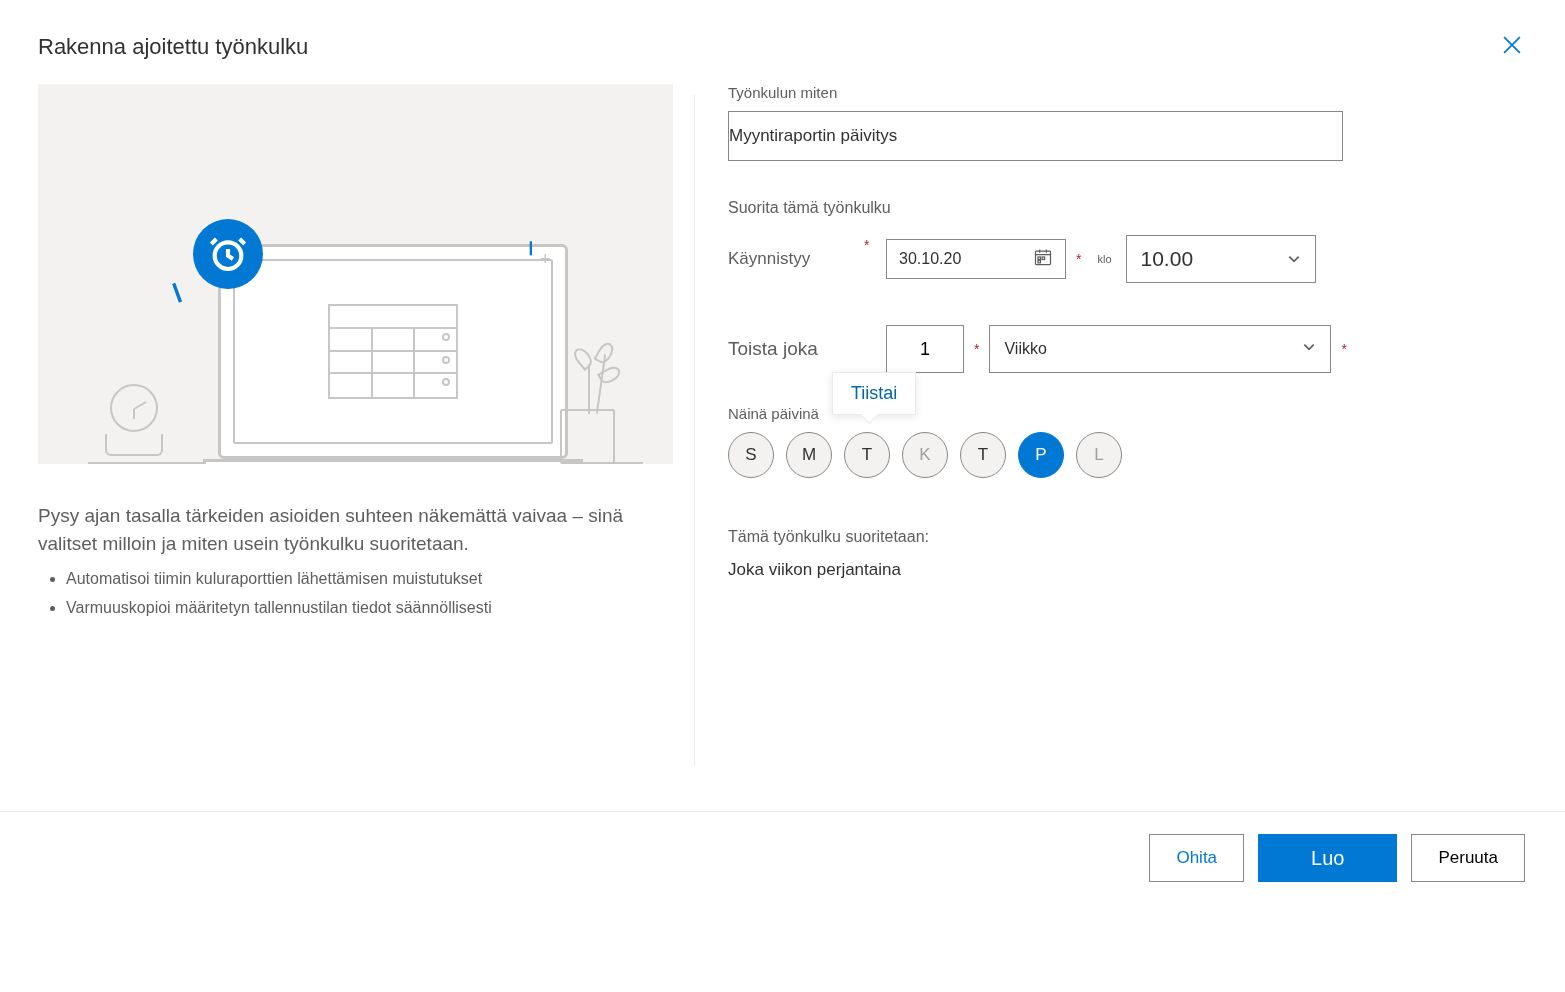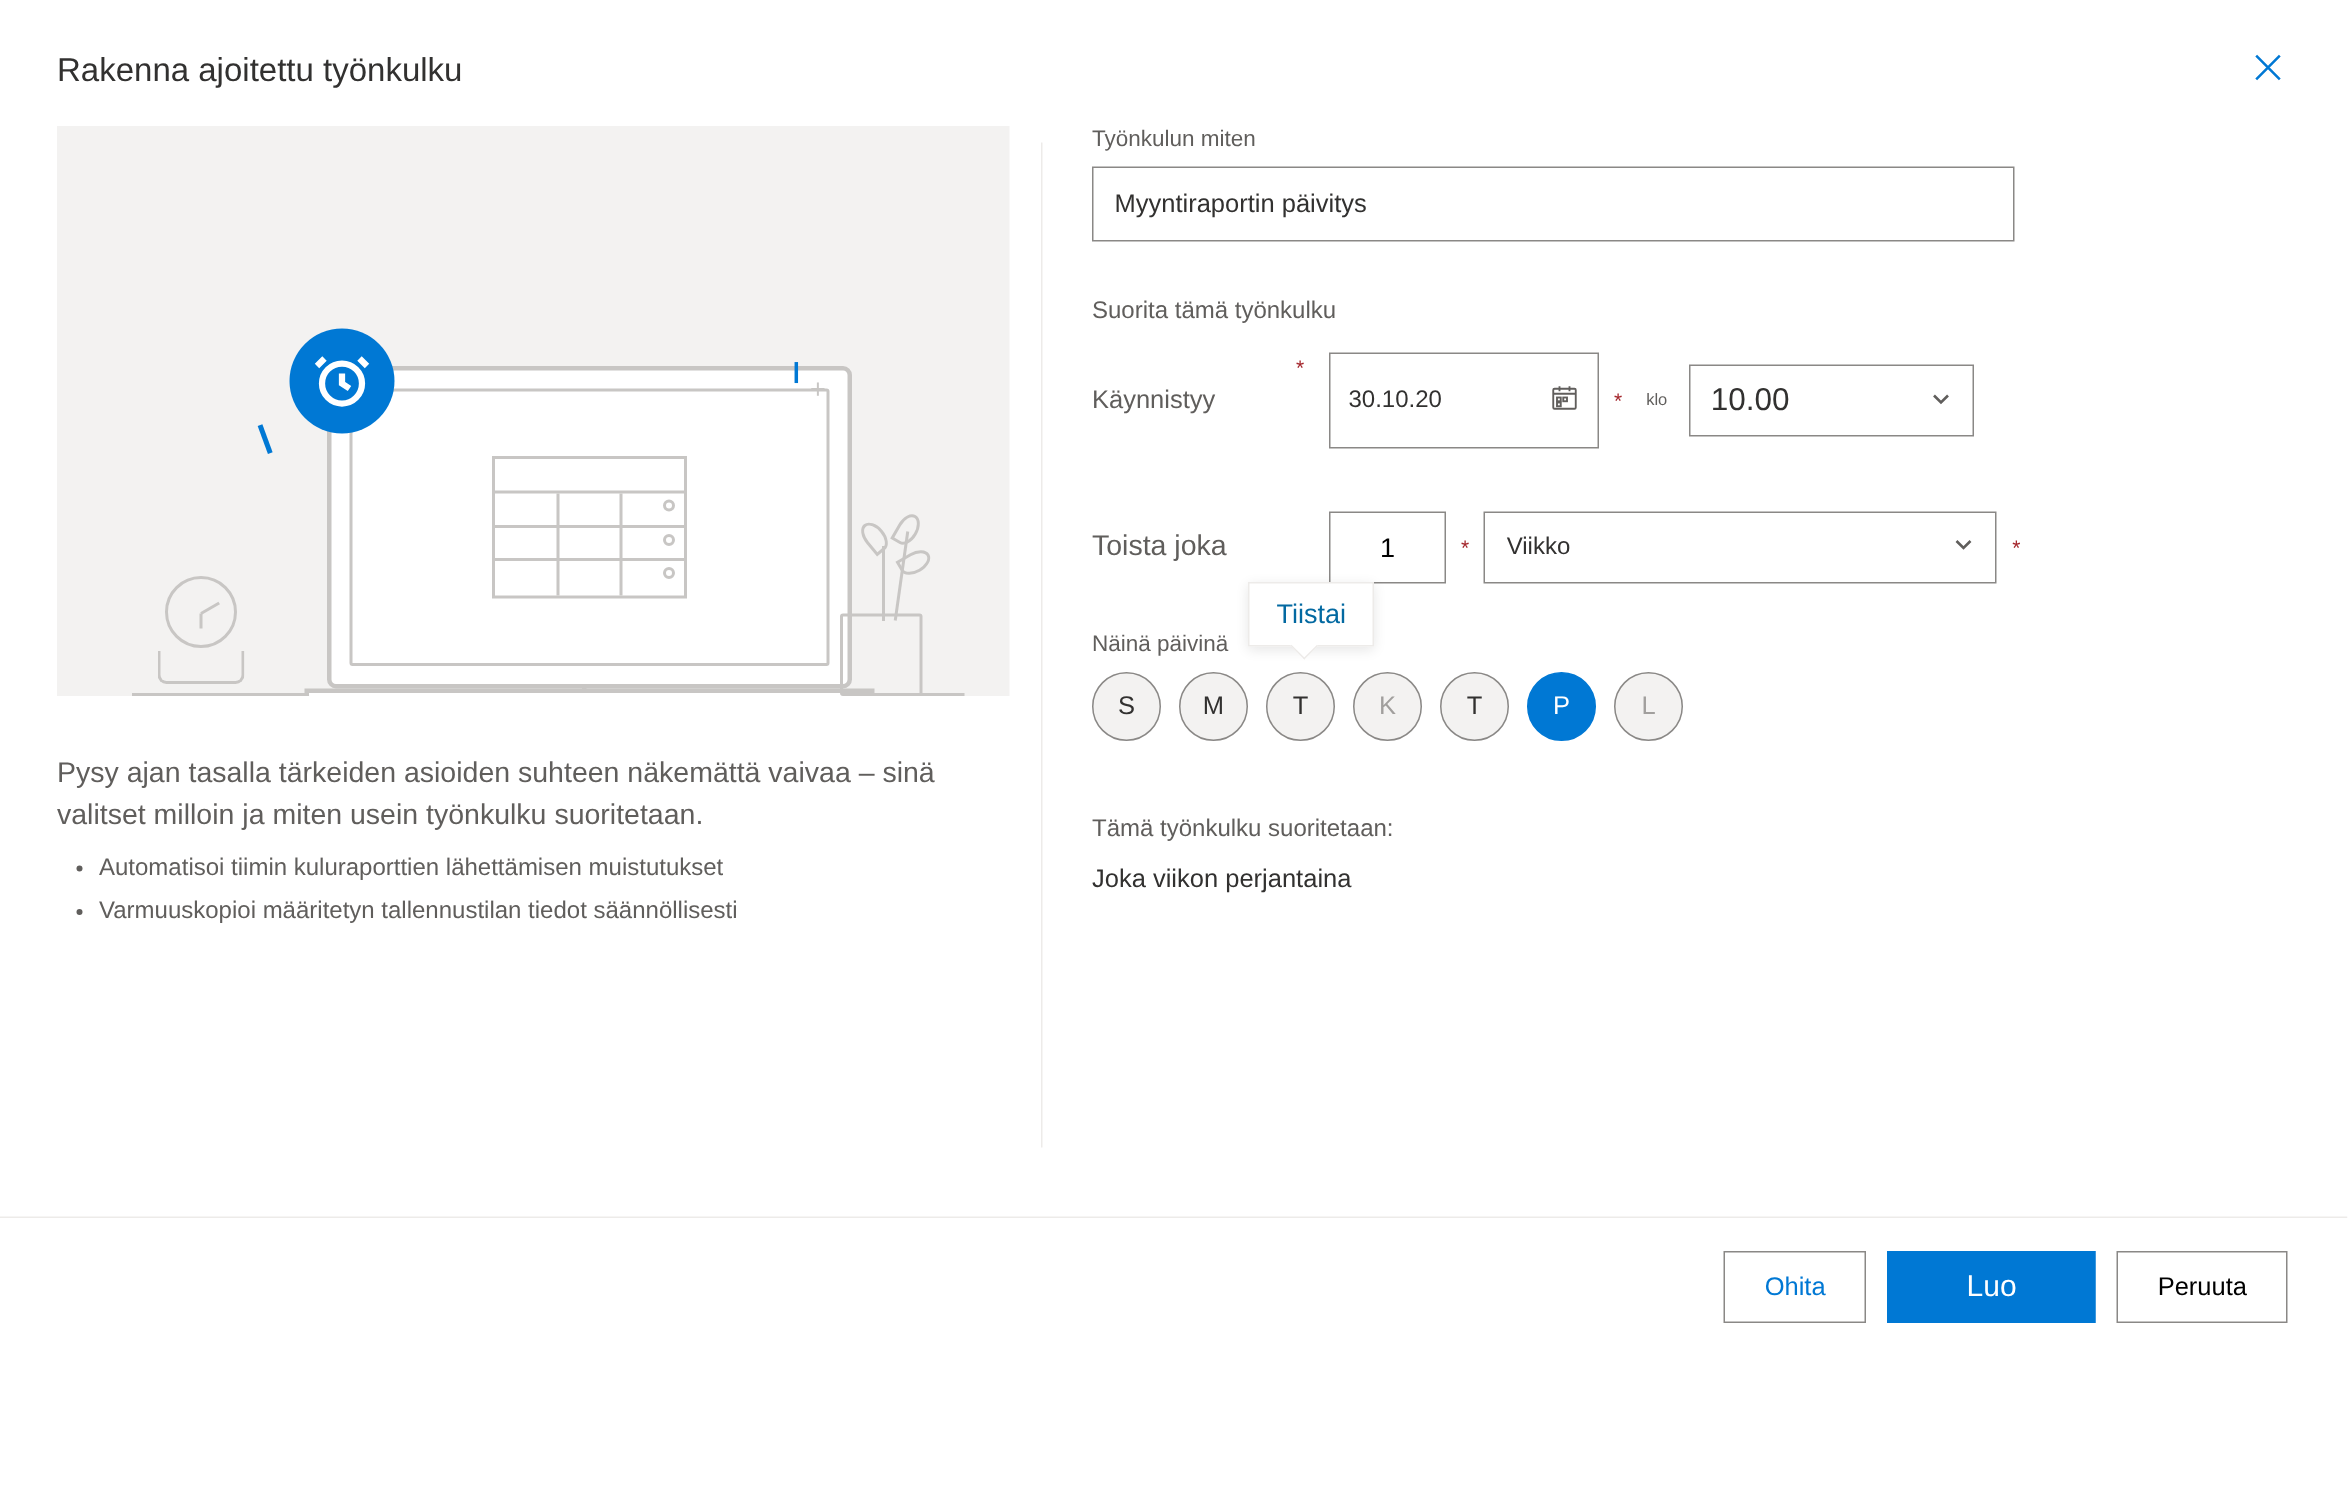--- a/index.html
+++ b/index.html
@@ -156,38 +156,38 @@
       color: #605e5c;
       margin-top: 38px;
       margin-bottom: 18px;
       display: block;
     }
     .text-input {
       width: 615px;
       max-width: 100%;
       height: 50px;
       border: 1px solid #8a8886;
-      padding: 0 14px;
+      padding: 0 0;
       font-size: 17px;
       color: #323130;
       font-family: inherit;
     }
     .row {
       display: flex;
       align-items: center;
       gap: 8px;
       margin-bottom: 18px;
     }
     .row-label {
       font-size: 17px;
       color: #605e5c;
       width: 150px;
     }
     .date-input {
-      width: 180px; height: 64px;
+      width: 180px; height: 40px;
       border: 1px solid #8a8886;
       display: flex; align-items: center;
       padding: 0 12px;
       justify-content: space-between;
       font-size: 16px;
       cursor: pointer;
     }
     .cal-icon svg { width: 20px; height: 20px; stroke: #605e5c; fill: none; stroke-width: 1.5; }
     .req { color: #a4262c; font-size: 14px; margin: 0 2px;}
     .klo { font-size: 11px; color: #605e5c; margin: 0 6px;}

